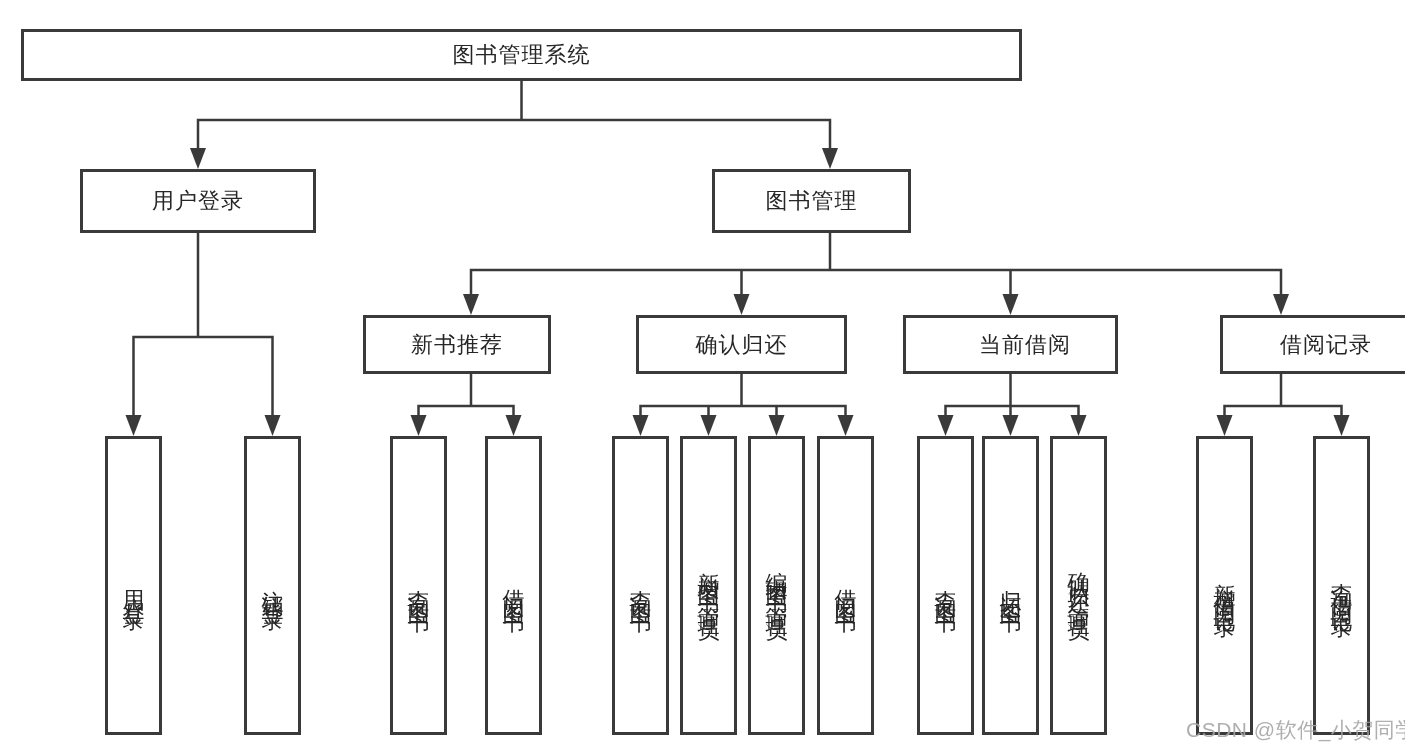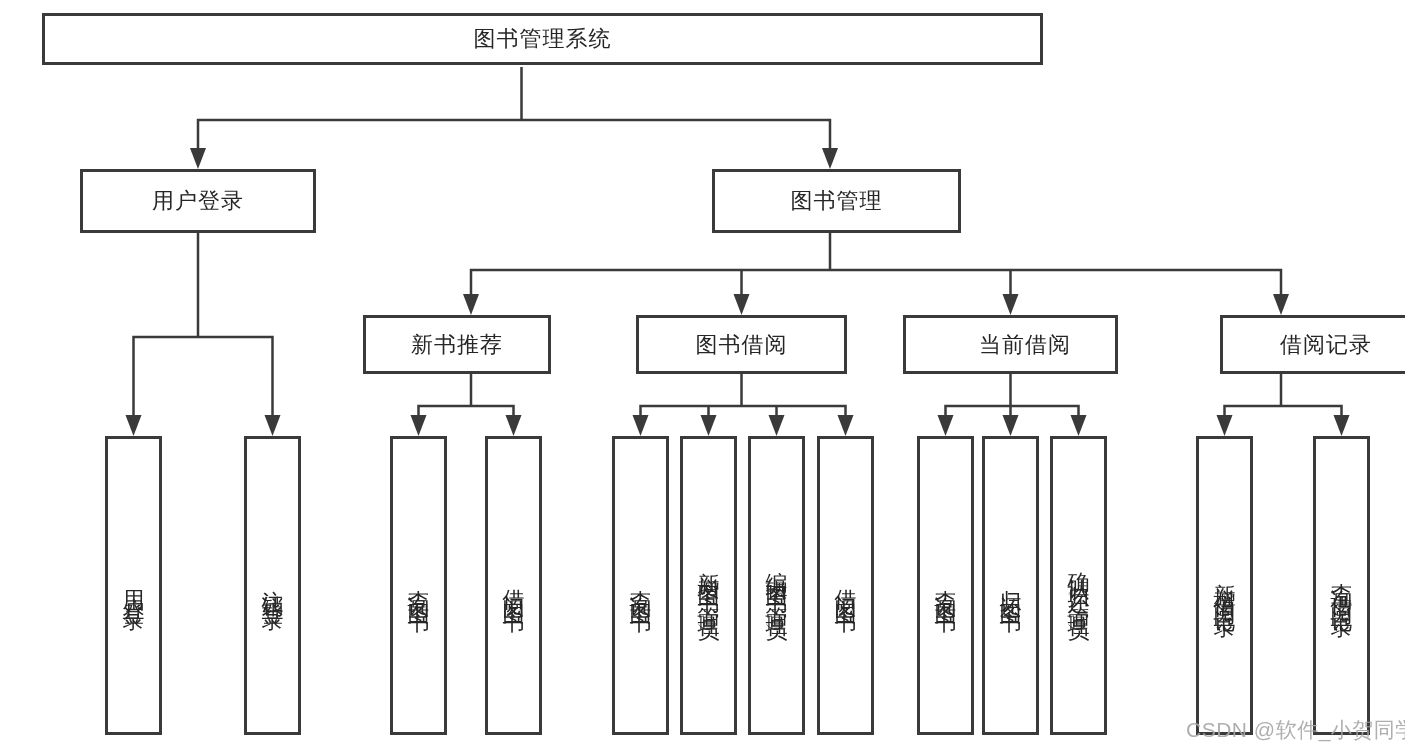--- a/index.html
+++ b/index.html
@@ -33,24 +33,24 @@
   .vtext{
     writing-mode:vertical-rl;
     text-orientation:mixed;
     font-size:22px;
     letter-spacing:7px;
     line-height:1.1;
     color:#262626;
     white-space:nowrap;
   }
   
-  .n-root{left:21px;top:13px;width:1001px;height:52px;margin-left:21px;}
+  .n-root{left:21px;top:29px;width:1001px;height:52px;}
   
   .n-userlogin{left:80px;top:169px;width:236px;height:64px;}
-  .n-bookmgmt{left:712px;top:169px;width:249px;height:64px;}
+  .n-bookmgmt{left:712px;top:169px;width:199px;height:64px;}
   
   .n-l3{top:315px;height:59px;}
   .n-newbook{left:363px;width:188px;}
   .n-borrow{left:636px;width:211px;}
   .n-current{left:903px;width:215px;padding-left:29px;}
   .n-record{left:1175px;width:212px;margin-left:45px;}
   
   .lf-g1a{left:105px;}  .lf-g1b{left:244px;}
   .lf-g2a{left:390px;}  .lf-g2b{left:485px;}
   .lf-g3a{left:612px;}  .lf-g3b{left:680px;}  .lf-g3c{left:748px;}  .lf-g3d{left:817px;}
@@ -126,21 +126,21 @@
     <span>用户登录</span>
   </div>
   <div class="node n-bookmgmt">
     <span>图书管理</span>
   </div>
 
   <div class="node n-l3 n-newbook">
     <span>新书推荐</span>
   </div>
   <div class="node n-l3 n-borrow">
-    <span>图书借阅</span>
+    <span>确认归还</span>
   </div>
   <div class="node n-l3 n-current">
     <span>当前借阅</span>
   </div>
   <div class="node n-l3 n-record">
     <span>借阅记录</span>
   </div>
 
   <div class="leaf lf-g1a">
     <span class="vtext">用户登录</span>

